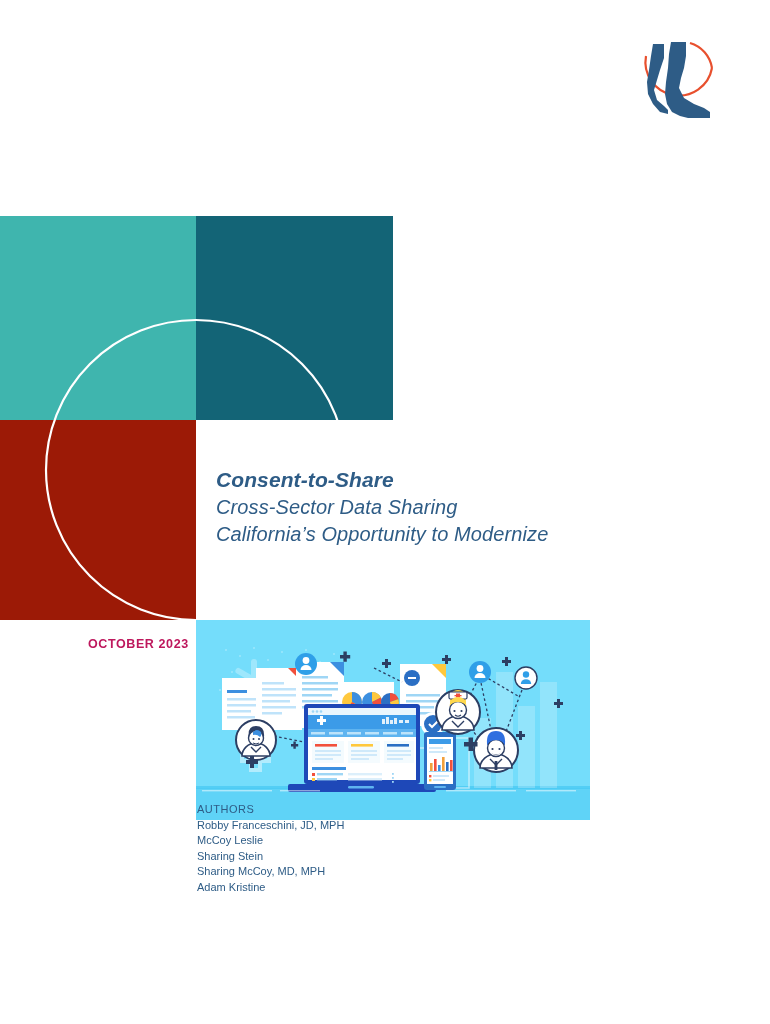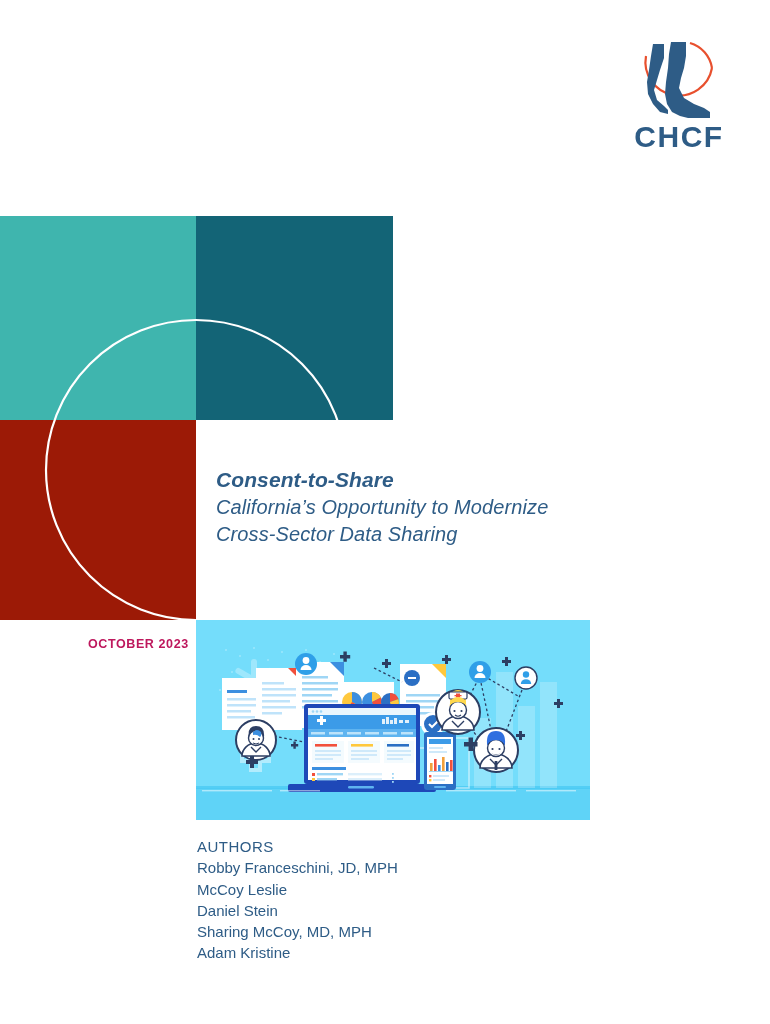--- a/index.html
+++ b/index.html
@@ -99,57 +99,56 @@
     height: 200px;
     overflow: hidden;
     background: #74DDFB;
   }
   .illus svg { display: block; }
 
   
   .authors {
     position: absolute;
     left: 197px;
-    top: 836px;
-    font-size: 15px;
+    top: 802px;
+    font-size: 11px;
     color: #2E5C86;
     line-height: 1.42;
   }
   .authors-head { letter-spacing: 0.5px; }
 </style>
 </head>
 <body>
 
 <div class="page">
 
   <div class="logo-wrap">
     <svg class="logo-mark" viewBox="0 0 110 85">
 
       <path d="M 22 18 A 31 31 0 1 0 88 30" fill="none" stroke="#E8502E" stroke-width="2.2"></path>
       <path d="M 88 30 A 31 31 0 0 0 66 5" fill="none" stroke="#E8502E" stroke-width="2.2"></path>
 
       <path d="M 29 6 L 40 6 L 40 20 L 36 32 L 33 42 L 30 52 L 33 62 L 40 68 L 44 72 L 44 76 L 36 74 L 29 66 L 24 56 L 23 44 L 25 32 L 27 18 Z" fill="#2E5C86"></path>
 
       <path d="M 47 4 L 62 4 L 62 18 L 60 30 L 57 40 L 55 50 L 60 60 L 70 66 L 80 70 L 86 74 L 86 80 L 64 80 L 56 78 L 48 74 L 43 66 L 41 56 L 42 44 L 44 30 L 45 16 Z" fill="#2E5C86"></path>
     </svg>
-    <div class="logo-text">CHCF</div>
   </div>
 
   <div class="block block-teal"></div>
   <div class="block block-darkteal"></div>
   <div class="block block-red"></div>
 
   <svg class="circle-svg" viewBox="0 0 420 450">
     <circle cx="196" cy="270" r="150" fill="none" stroke="#FFFFFF" stroke-width="2.2"></circle>
   </svg>
 
   <div class="title-block">
     <div class="title-main">Consent-to-Share</div>
+    <div class="title-sub">Cross-Sector Data Sharing</div>
     <div class="title-sub">California’s Opportunity to Modernize</div>
-    <div class="title-sub">Cross-Sector Data Sharing</div>
   </div>
 
   <div class="date-label">OCTOBER 2023</div>
 
   <div class="illus">
     <svg width="394" height="200" viewBox="0 0 394 200">
       <defs>
         <clipPath id="illusClip">
             <rect x="0" y="0" width="394" height="200"></rect>
           </clipPath>
@@ -466,18 +465,18 @@
           <rect x="330" y="170" width="50" height="1.4"></rect>
         </g>
       </g>
     </svg>
   </div>
 
   <div class="authors">
     <div class="authors-head">AUTHORS</div>
     <div>Robby Franceschini, JD, MPH</div>
     <div>McCoy Leslie</div>
-    <div>Daniel Stein</div>
+    <div>Sharing Stein</div>
     <div>Sharing McCoy, MD, MPH</div>
     <div>Adam Kristine</div>
   </div>
 
 </div>
 
 </body></html>

